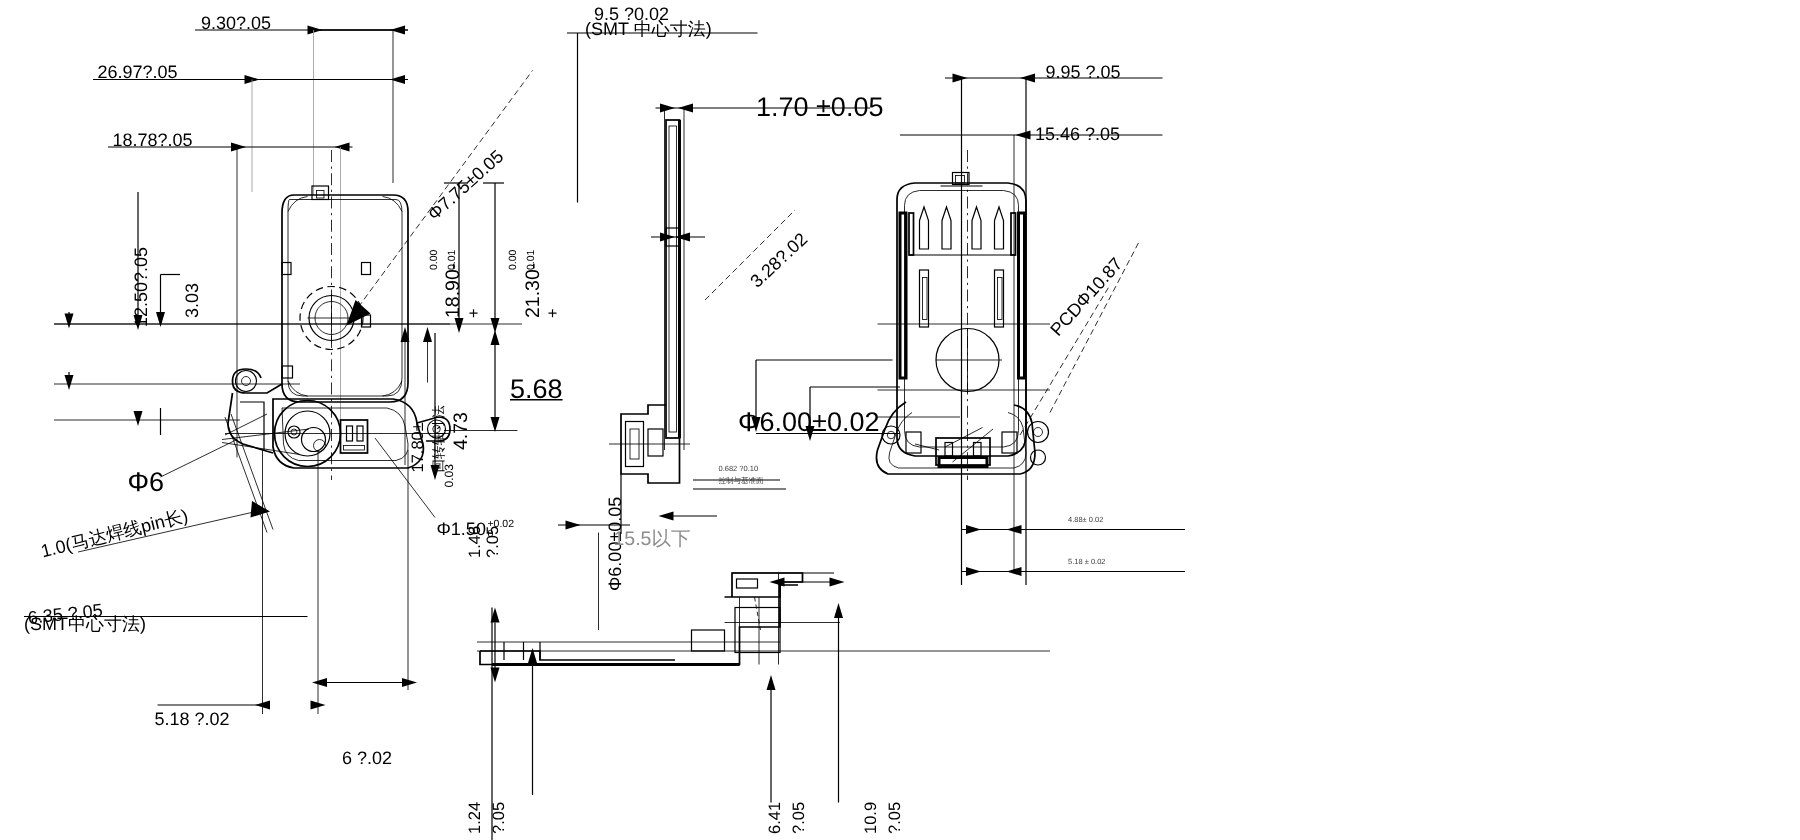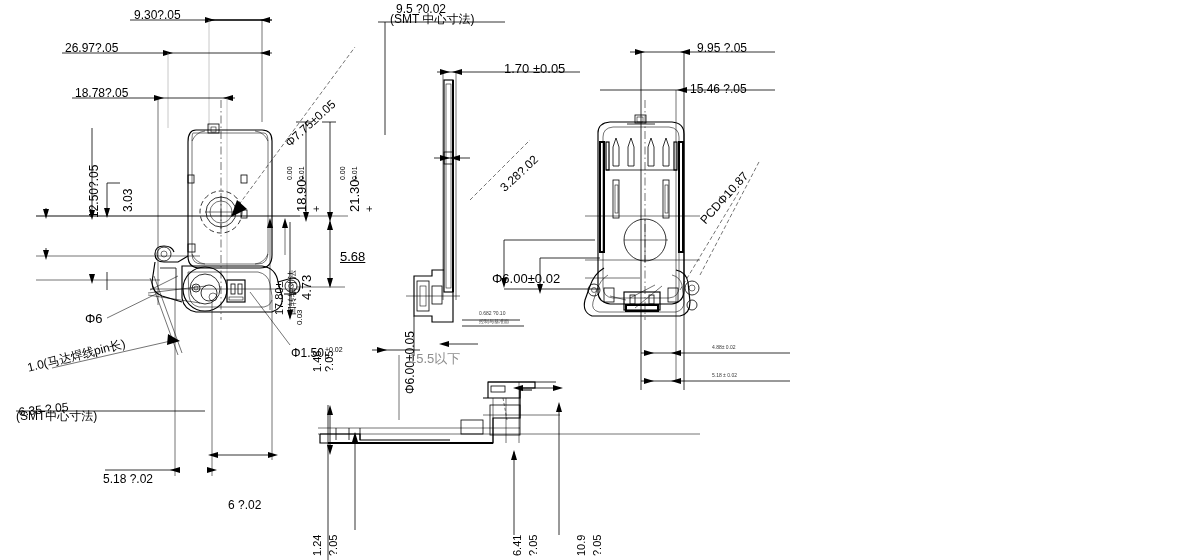--- a/index.html
+++ b/index.html
@@ -2,21 +2,21 @@
 <html><head>
 <meta charset="utf-8">
 <style>
   html,body{margin:0;padding:0;background:#ffffff;}
   body{width:1200px;height:560px;overflow:hidden;
        font-family:"Liberation Sans","DejaVu Sans",sans-serif;color:#000;}
   #sheet{position:relative;width:1200px;height:560px;background:#fff;border-radius:26px;}
   .lbl{position:absolute;white-space:nowrap;font-size:12px;line-height:1;color:#000;}
   .lbl.sm{font-size:9px;}
   .lbl.xs{font-size:5px;color:#3a3a3a;}
-  .lbl.big{font-size:13px;}
+  .lbl.big{font-size:18px;}
   .tol{display:inline-block;font-size:7px;line-height:1.05;vertical-align:middle;
        text-align:left;margin-left:1px;}
   .rot90{transform-origin:0 0;transform:rotate(-90deg);}
   .rotd{transform-origin:0 0;}
   .wm{position:absolute;font-size:49px;letter-spacing:-1px;color:#111;}
   svg{position:absolute;left:0;top:0;}
   .g-line{stroke:#000;fill:none;}
   .thin{stroke-width:.8;}
   .vthin{stroke-width:.55;}
   .med{stroke-width:1.15;}

